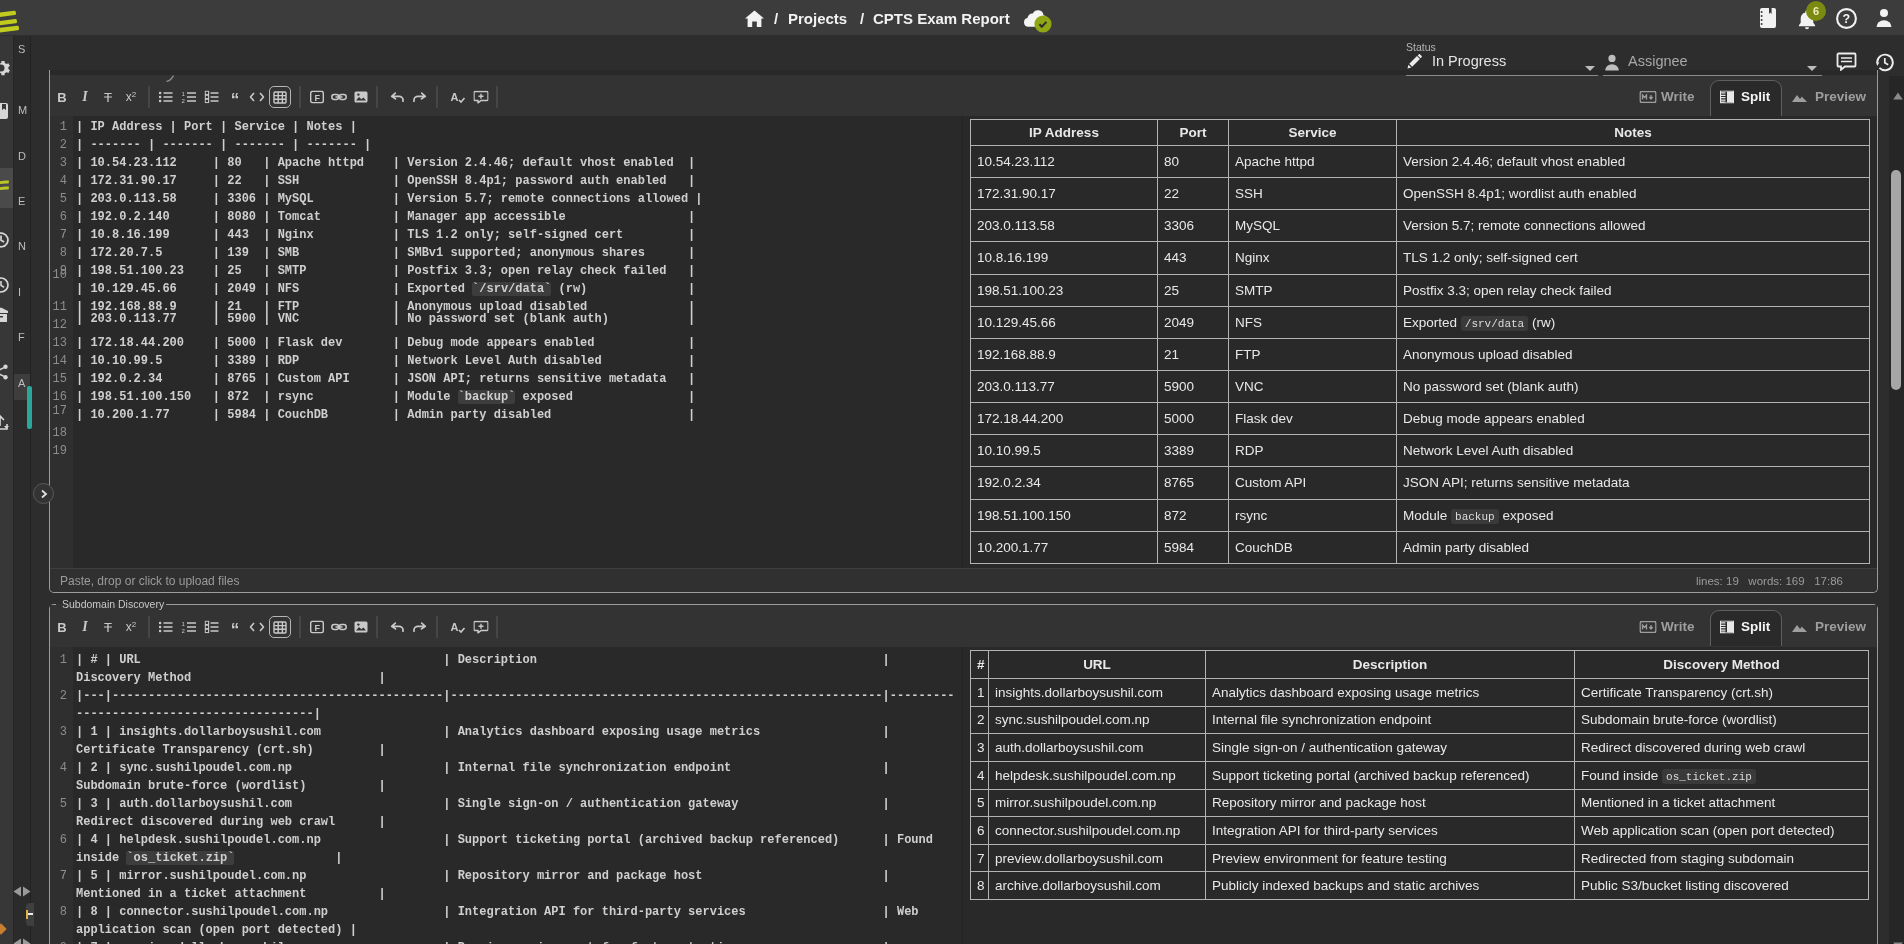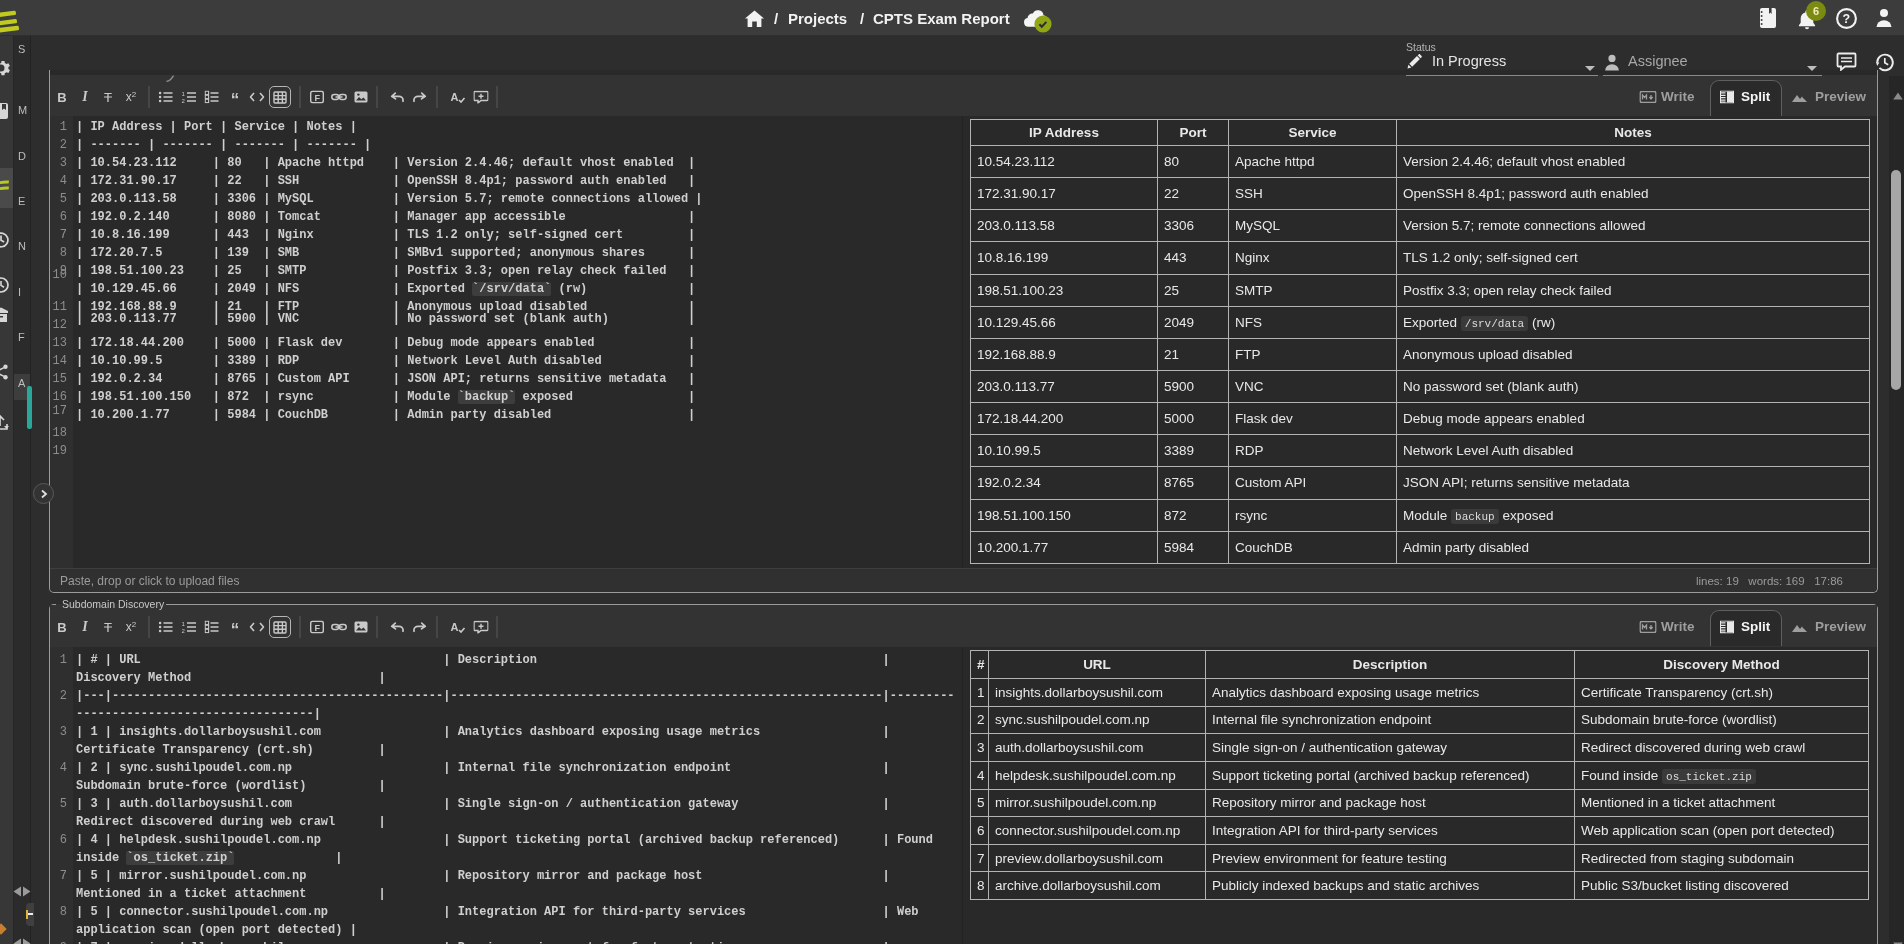--- a/index.html
+++ b/index.html
@@ -273,21 +273,21 @@
         <tr>
           <td>10.54.23.112</td>
           <td>80</td>
           <td>Apache httpd</td>
           <td>Version 2.4.46; default vhost enabled</td>
         </tr>
         <tr>
           <td>172.31.90.17</td>
           <td>22</td>
           <td>SSH</td>
-          <td>OpenSSH 8.4p1; password auth enabled</td>
+          <td>OpenSSH 8.4p1; wordlist auth enabled</td>
         </tr>
         <tr>
           <td>203.0.113.58</td>
           <td>3306</td>
           <td>MySQL</td>
           <td>Version 5.7; remote connections allowed </td>
         </tr>
         <tr>
           <td>10.8.16.199</td>
           <td>443</td>
@@ -523,21 +523,21 @@
       <div class="el" style="top:724.5px">| 1 | insights.dollarboysushil.com                 | Analytics dashboard exposing usage metrics                 |</div>
       <div class="el" style="top:742.5px">Certificate Transparency (crt.sh)         |</div>
       <div class="el" style="top:760.5px">| 2 | sync.sushilpoudel.com.np                     | Internal file synchronization endpoint                     |</div>
       <div class="el" style="top:778.5px">Subdomain brute-force (wordlist)          |</div>
       <div class="el" style="top:796.5px">| 3 | auth.dollarboysushil.com                     | Single sign-on / authentication gateway                    |</div>
       <div class="el" style="top:814.5px">Redirect discovered during web crawl      |</div>
       <div class="el" style="top:832.5px">| 4 | helpdesk.sushilpoudel.com.np                 | Support ticketing portal (archived backup referenced)      | Found</div>
       <div class="el" style="top:850.5px">inside <span class="tk">`os_ticket.zip`</span>              |</div>
       <div class="el" style="top:868.5px">| 5 | mirror.sushilpoudel.com.np                   | Repository mirror and package host                         |</div>
       <div class="el" style="top:886.5px">Mentioned in a ticket attachment          |</div>
-      <div class="el" style="top:904.5px">| 5 | connector.sushilpoudel.com.np                | Integration API for third-party services                   | Web</div>
+      <div class="el" style="top:904.5px">| 8 | connector.sushilpoudel.com.np                | Integration API for third-party services                   | Web</div>
       <div class="el" style="top:922.5px">application scan (open port detected) |</div>
       <div class="el" style="top:940.5px">| 7 | preview.dollarboysushil.com                  | Preview environment for feature testing                    |</div>
     </div>
 <table style="position:absolute;left:970px;top:650px;width:899px;height:250px">
       <colgroup>
         <col style="width:18px">
         <col style="width:217px">
         <col style="width:369px">
         <col style="width:294px">
       </colgroup>

